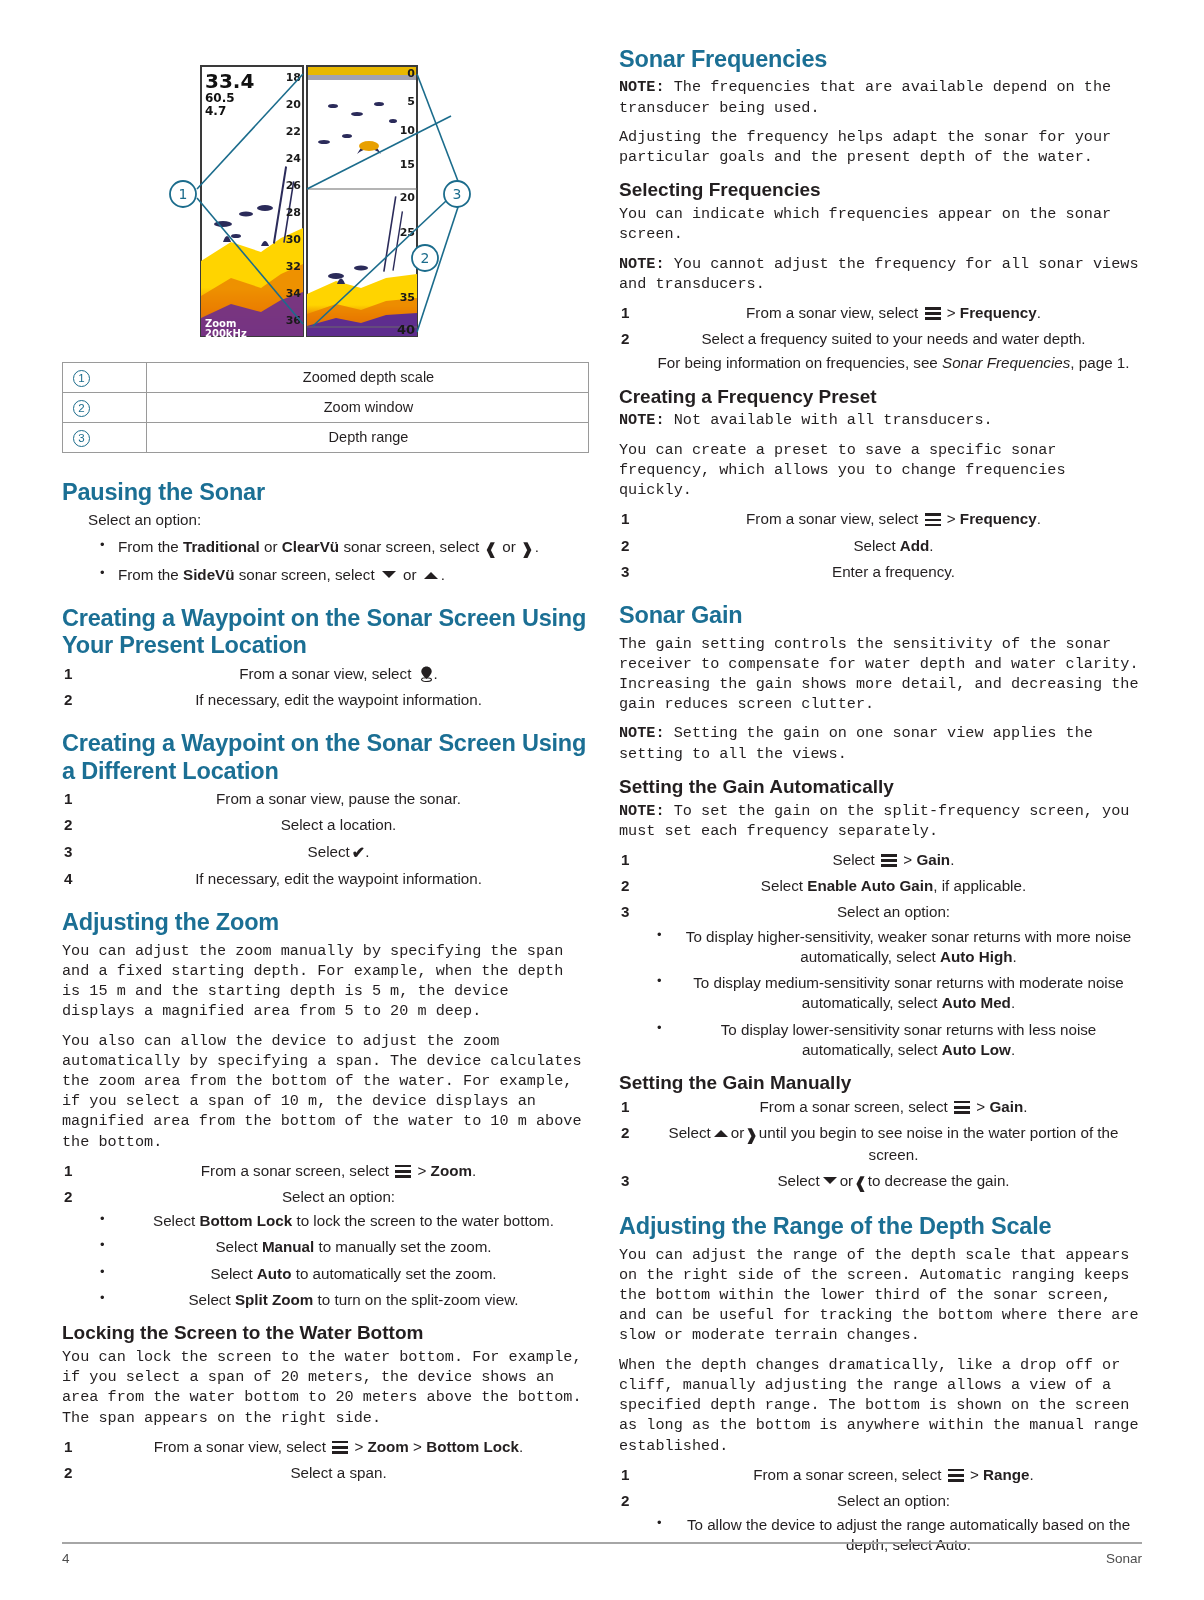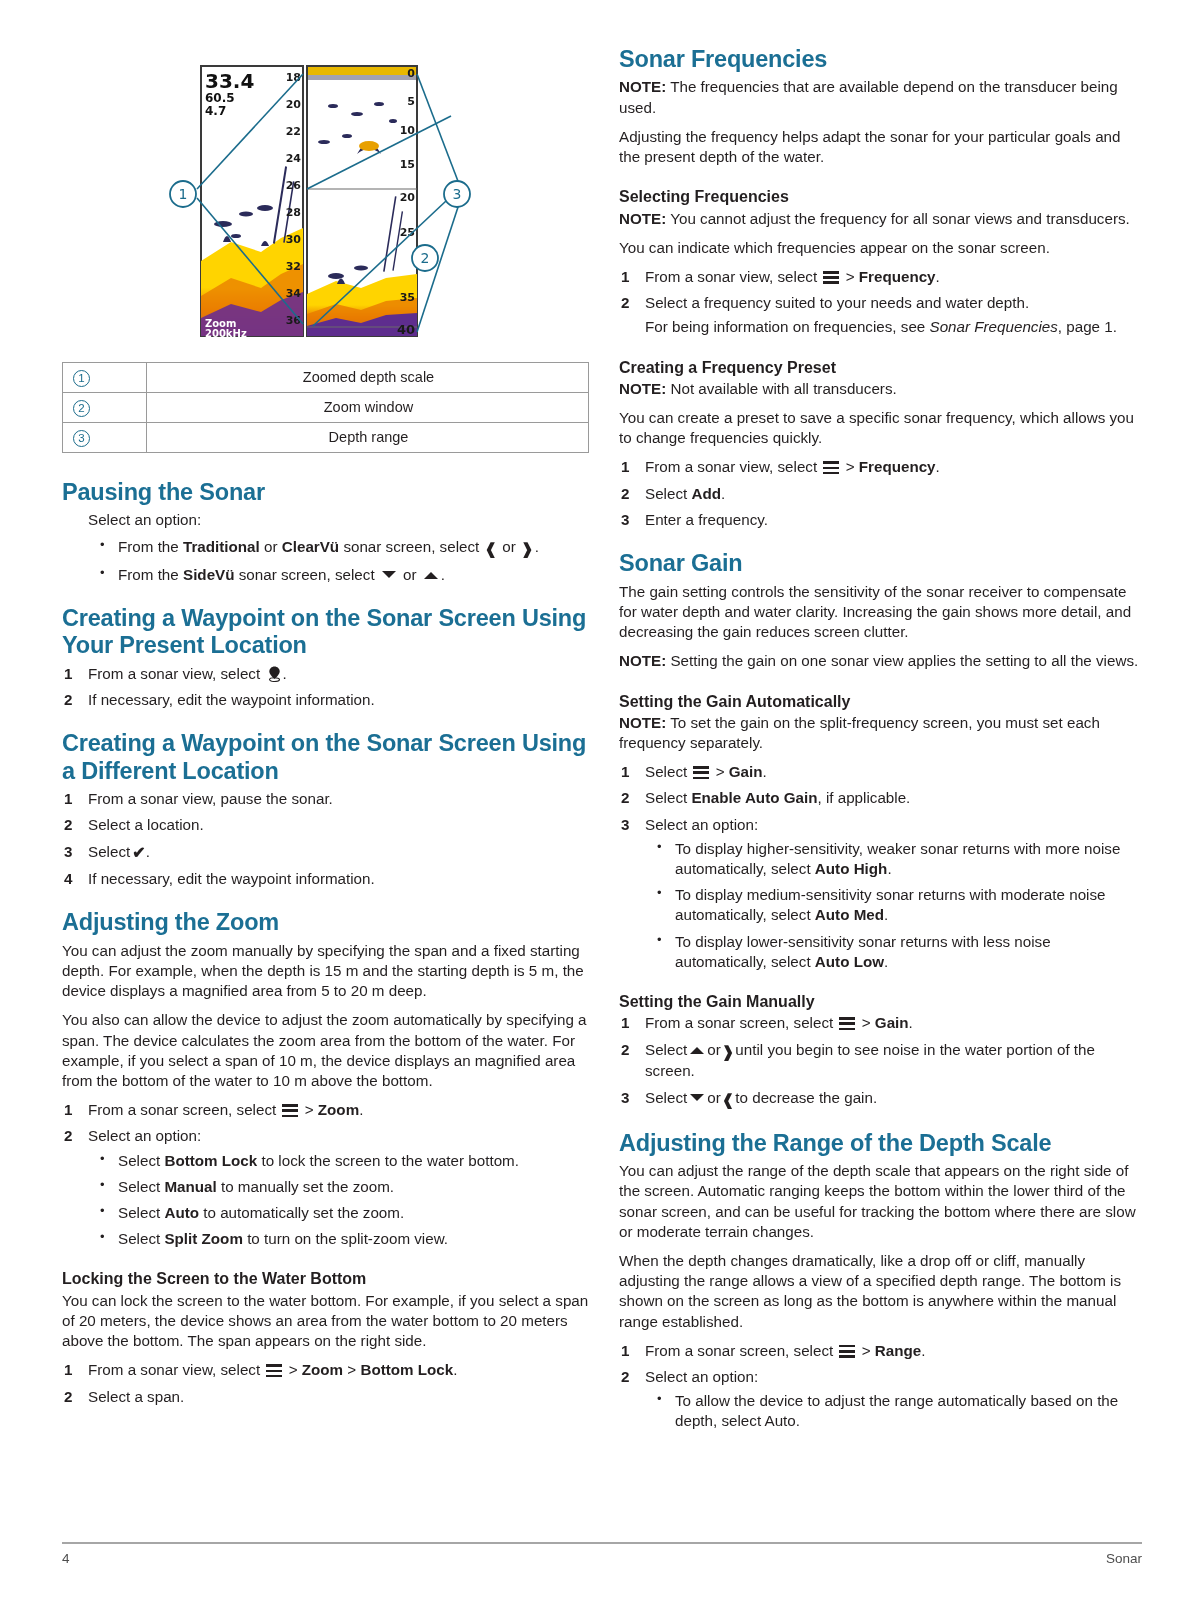--- a/index.html
+++ b/index.html
@@ -63,47 +63,49 @@
     color: #1b6f94;
     font-size: 23.5px;
     font-weight: bold;
     line-height: 1.17;
     margin: 20px 0 4px 0;
     letter-spacing: -0.2px;
   }
   h1.h-major.first { margin-top: 0; }
   h2.h-minor {
     color: #231f20;
-    font-size: 16px;
+    font-size: 19px;
     font-weight: bold;
-    margin: 20px 0 2px 0;
+    margin: 12px 0 2px 0;
     line-height: 1.2;
   }
   p.body {
     font-size: 15.2px;
     line-height: 1.33;
     margin: 0 0 9px 0;
+    font-family: Liberation Mono, monospace;
   }
   p.body.tight { margin-bottom: 4px; }
   .nb { font-weight: bold; }
   .it { font-style: italic; }
 
   
   ol.steps {
     list-style: none;
     margin: 0 0 4px 0;
     padding: 0;
     counter-reset: stepcnt;
   }
   ol.steps > li {
     position: relative;
     padding-left: 26px;
     font-size: 15.2px;
     line-height: 1.33;
     margin-bottom: 6px;
+    text-align: center;
   }
   ol.steps > li::before {
     counter-increment: stepcnt;
     content: counter(stepcnt);
     position: absolute;
     left: 2px; top: 0;
     font-weight: bold;
   }
 
   ul.bullets {
@@ -384,22 +386,22 @@
 
     </div>
 
     <div class="col">
 
       <h1 class="h-major first">Sonar Frequencies</h1>
       <p class="body"><span class="nb">NOTE:</span><span> The frequencies that are available depend on the transducer being used.</span></p>
       <p class="body">Adjusting the frequency helps adapt the sonar for your particular goals and the present depth of the water.</p>
 
       <h2 class="h-minor">Selecting Frequencies</h2>
+      <p class="body">You can indicate which frequencies appear on the sonar screen.</p>
       <p class="body"><span class="nb">NOTE:</span><span> You cannot adjust the frequency for all sonar views and transducers.</span></p>
-      <p class="body">You can indicate which frequencies appear on the sonar screen.</p>
       <ol class="steps">
         <li><span>From a sonar view, select</span>
           <span class="ico ico-menu"><i></i><i></i><i></i></span>
           <span>&gt;</span>
           <span class="nb">Frequency</span><span>.</span></li>
         <li>
           <span>Select a frequency suited to your needs and water depth.</span>
           <div class="sub-note"><span>For being information on frequencies, see </span><span class="it">Sonar Frequencies</span><span>, page 1.</span></div>
         </li>
       </ol>

